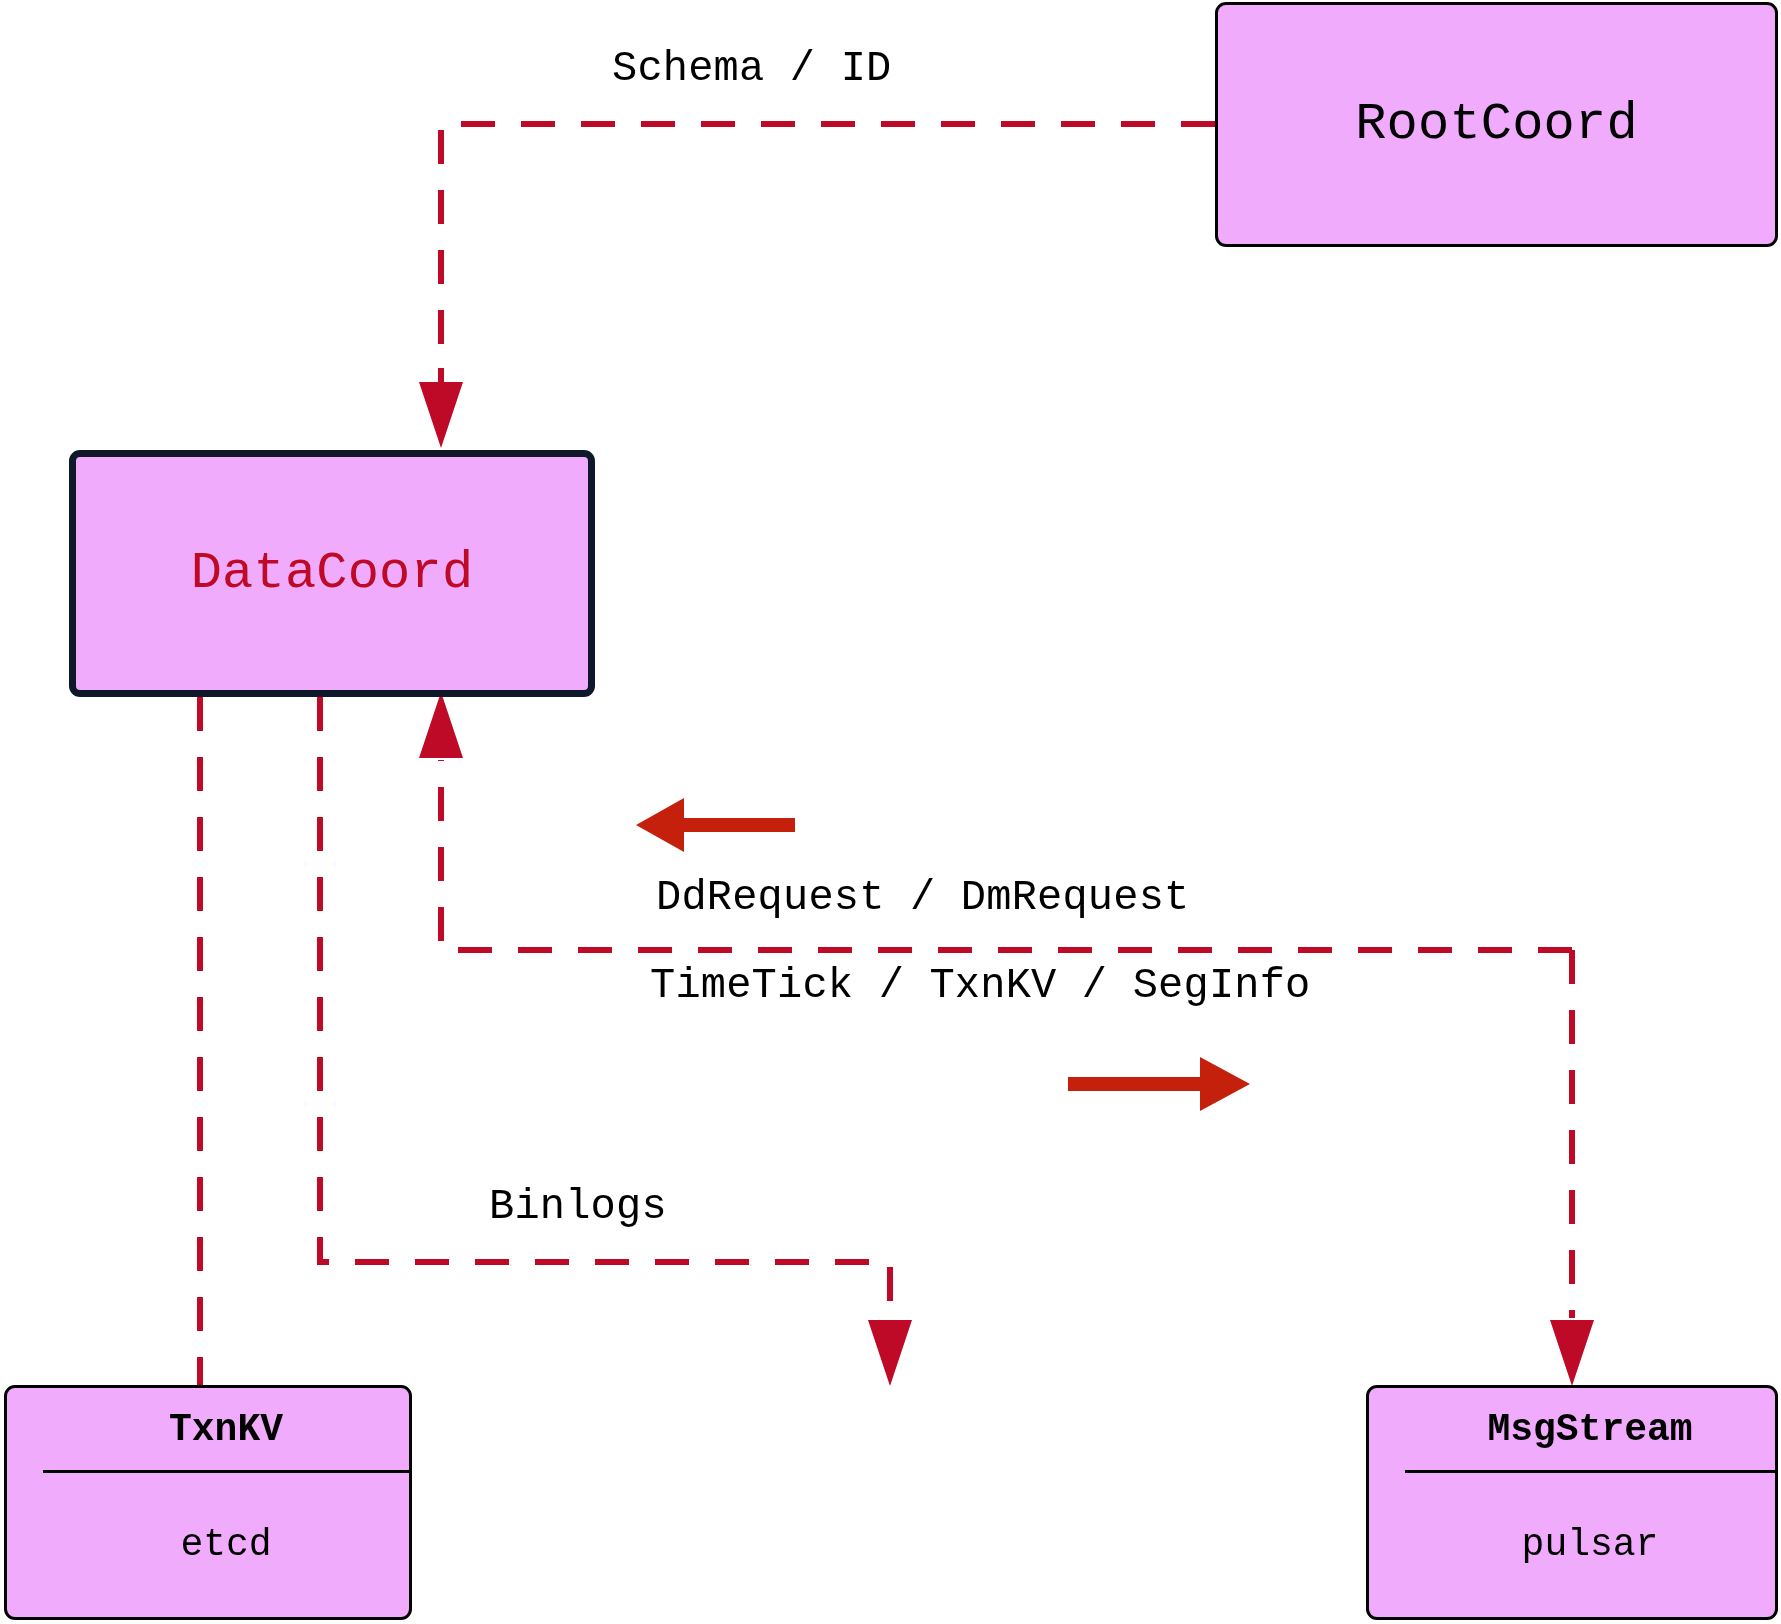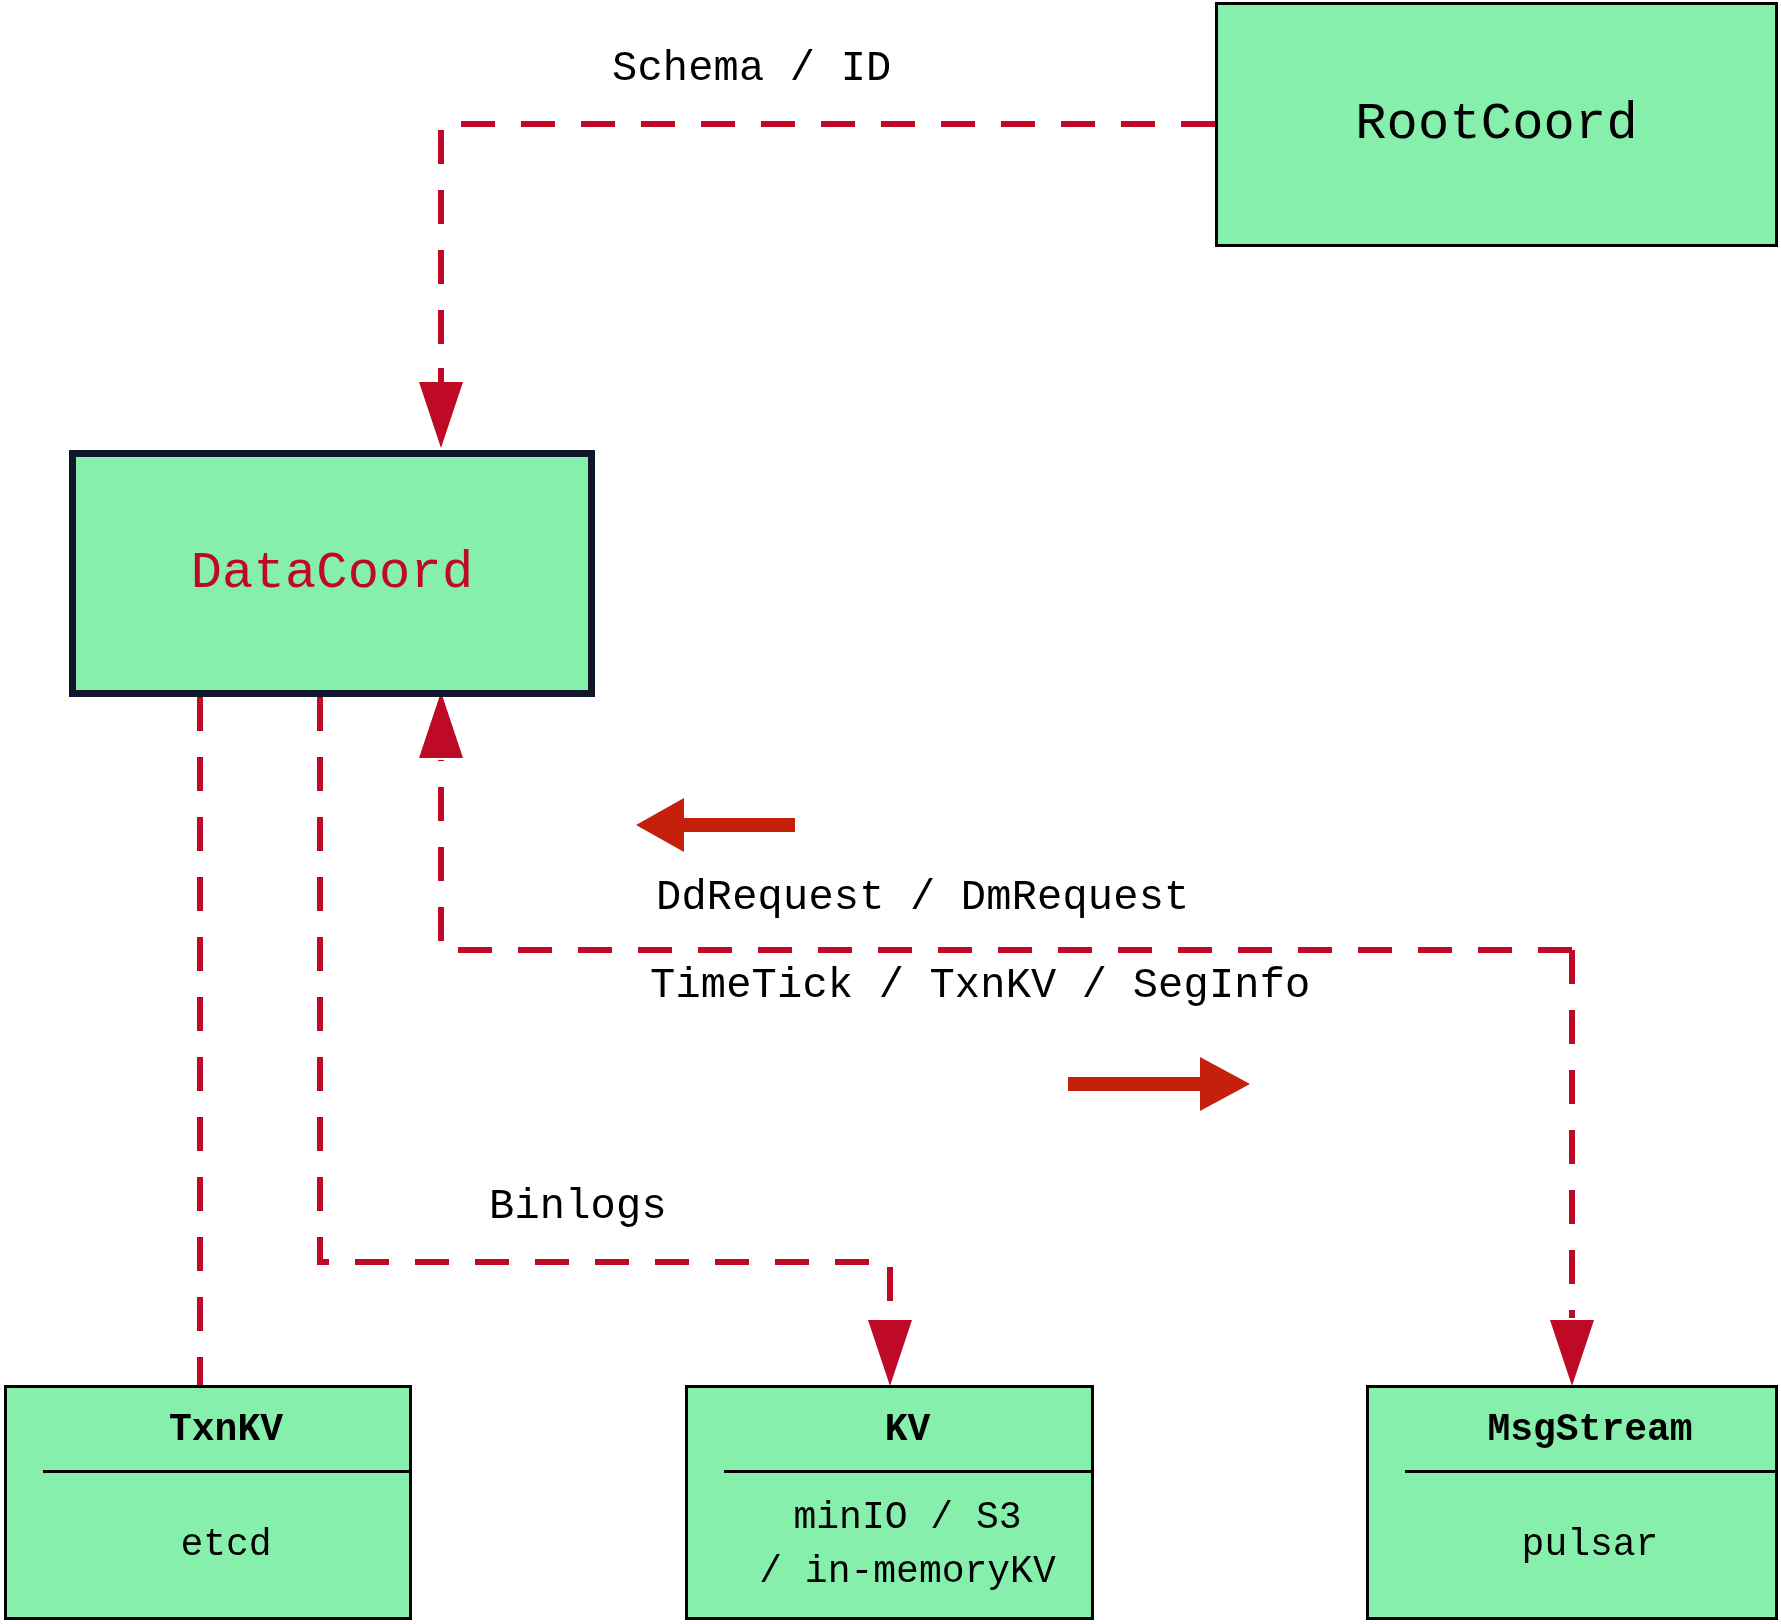--- a/index.html
+++ b/index.html
@@ -18,21 +18,22 @@
   #edge-layer {
     position: absolute;
     left: 0;
     top: 0;
     width: 1781px;
     height: 1624px;
   }
   .node {
     position: absolute;
     box-sizing: border-box;
-    background: #86efac;
+    background: #f0abfc;
+    border-radius: 11px;
   }
   
   .node-plain {
     border: 3px solid #000000;
     display: flex;
     align-items: center;
     justify-content: center;
   }
   .node-plain .node-title {
     font-size: 52px;
@@ -162,27 +163,20 @@
     <span class="node-title">DataCoord</span>
   </div>
 
   <div class="node node-component" style="left:4px; top:1385px; width:408px; height:235px;">
     <div class="comp-header" style="height:82px;">TxnKV</div>
     <div class="comp-body">
       <span class="comp-line">etcd</span>
     </div>
   </div>
 
-  <div class="node node-component" style="left:685px; top:1385px; width:409px; height:235px;">
-    <div class="comp-header" style="height:82px;">KV</div>
-    <div class="comp-body">
-      <span class="comp-line">minIO / S3</span>
-      <span class="comp-line">/ in-memoryKV</span>
-    </div>
-  </div>
 
   <div class="node node-component" style="left:1366px; top:1385px; width:412px; height:235px;">
     <div class="comp-header" style="height:82px;">MsgStream</div>
     <div class="comp-body">
       <span class="comp-line">pulsar</span>
     </div>
   </div>
 
 </div>
 

